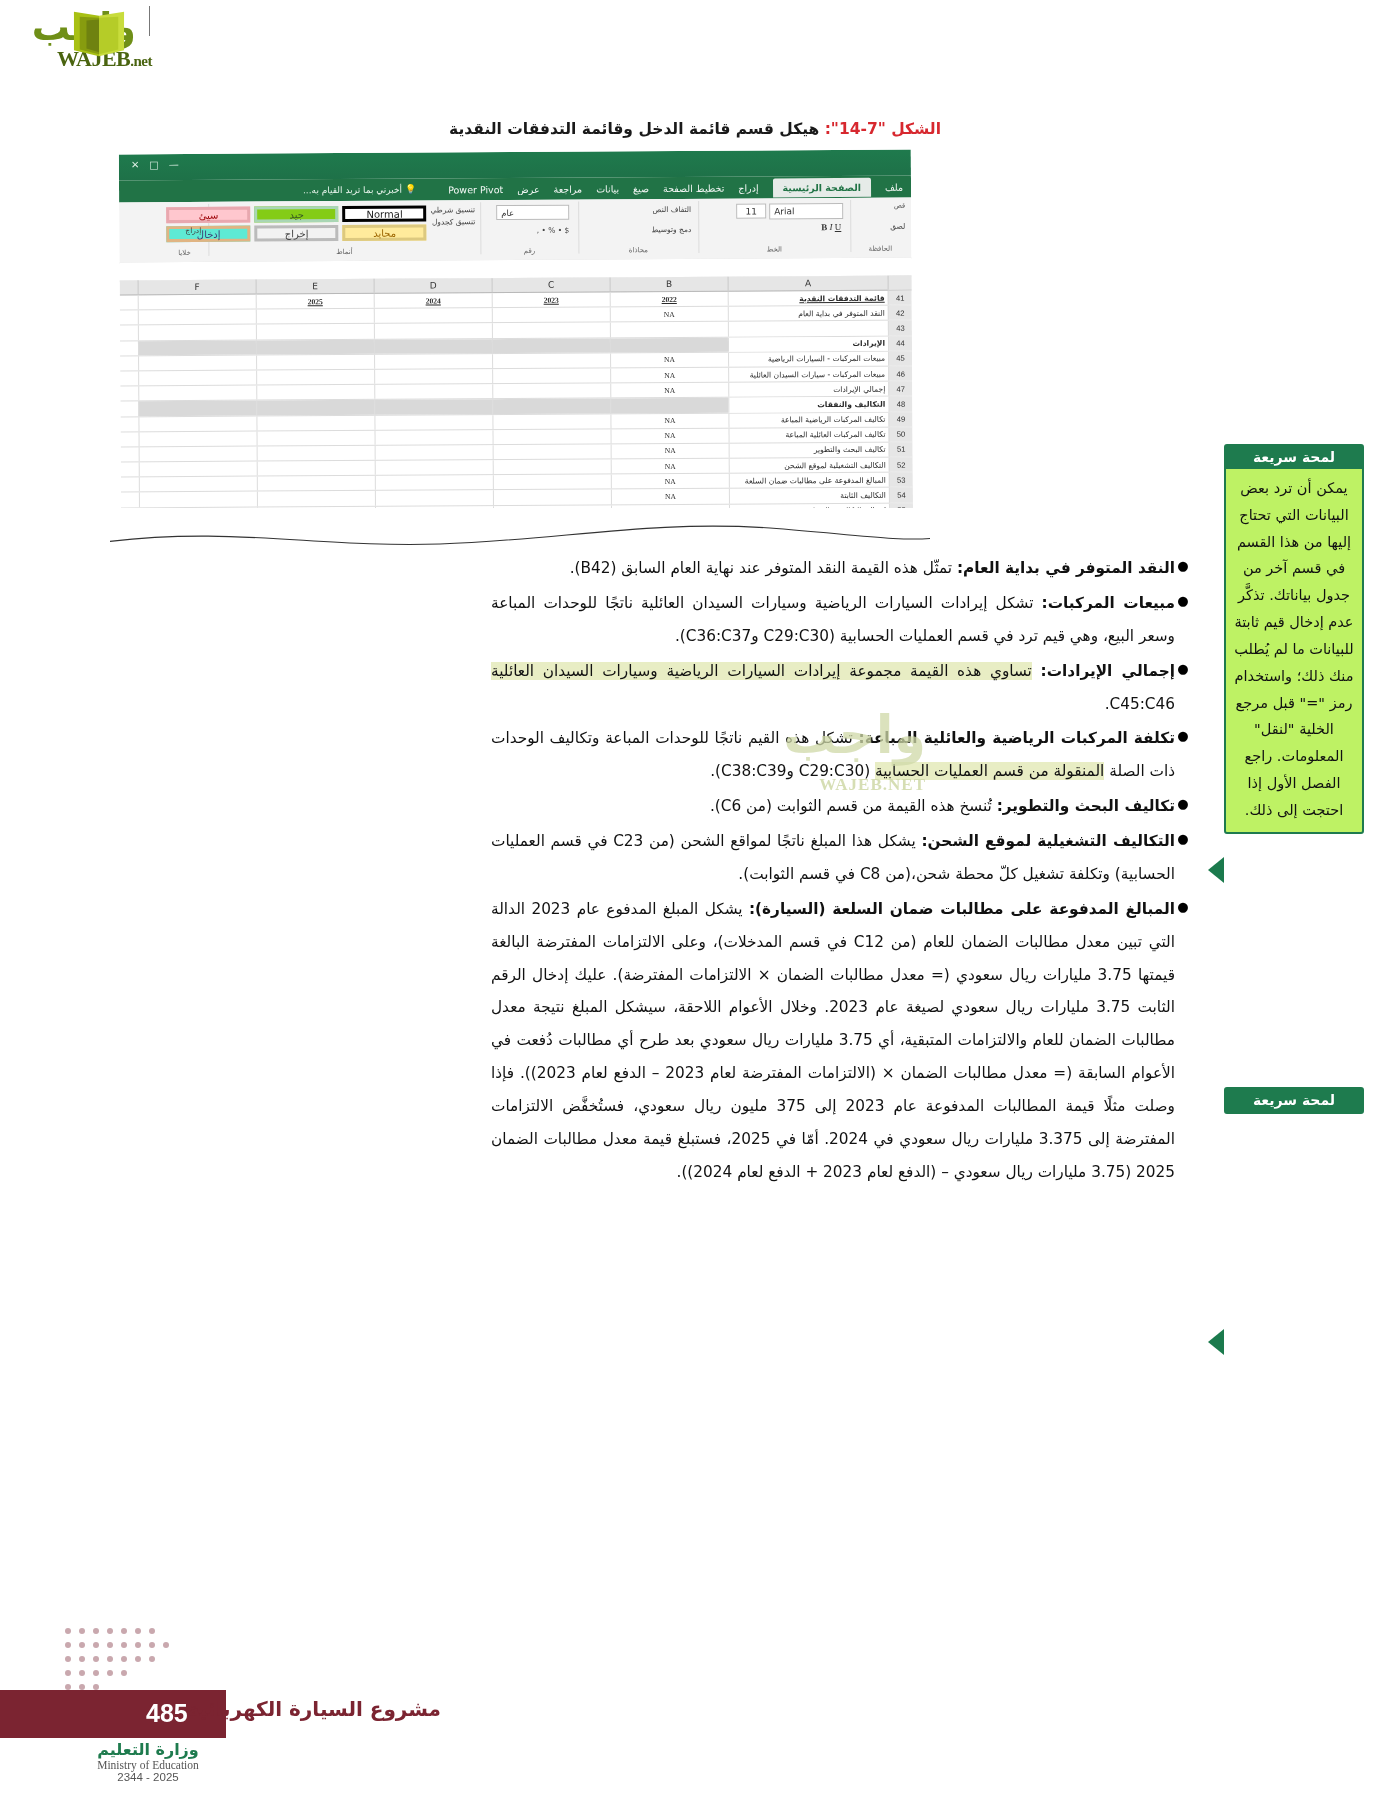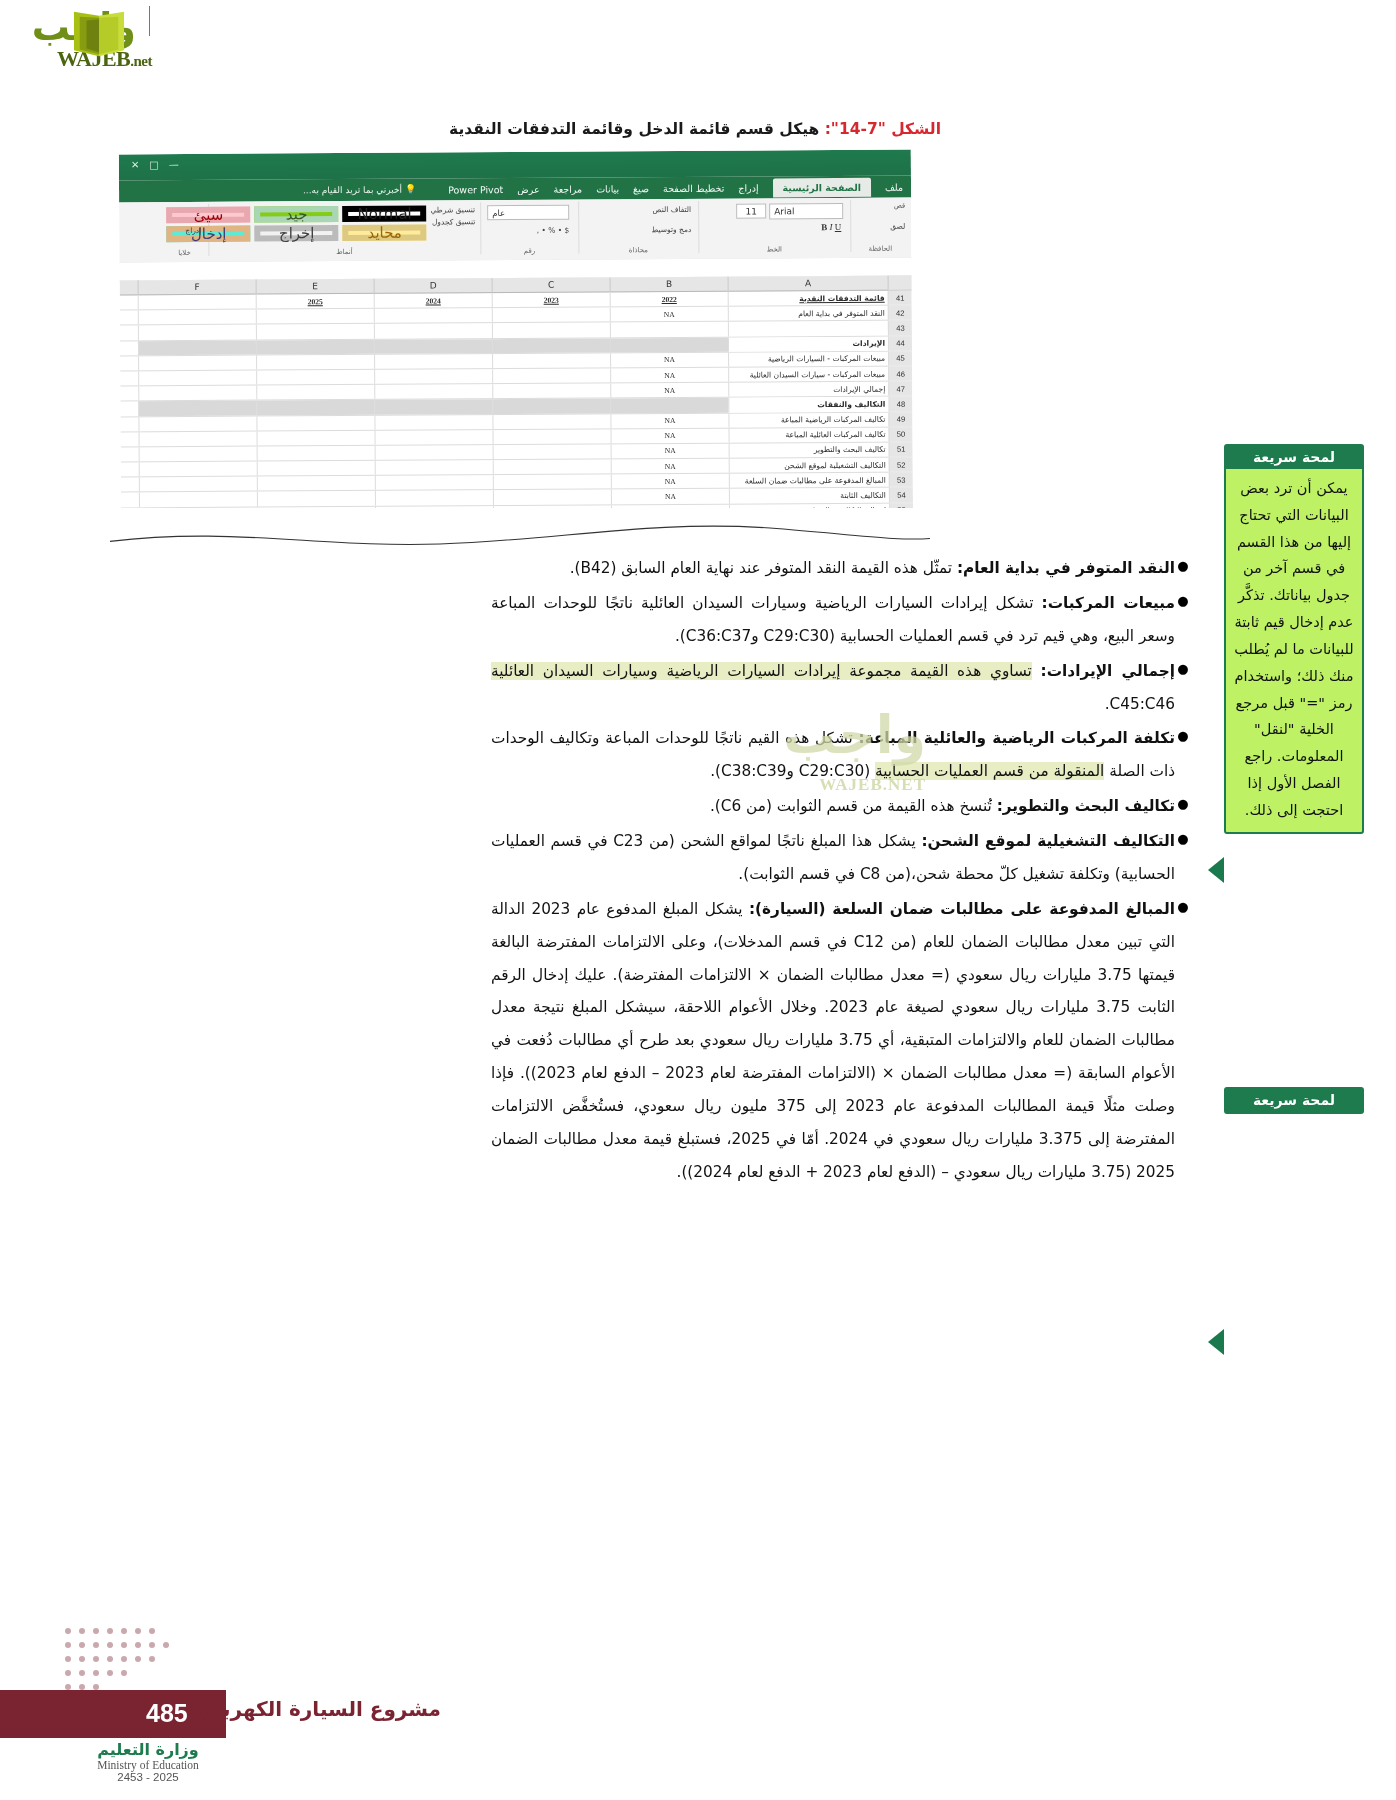--- a/index.html
+++ b/index.html
@@ -77,43 +77,43 @@
   }
   .rib-group{position:absolute;top:2px;height:52px;border-left:1px solid #dcdcdc;}
   .rib-label{
     position:absolute;bottom:-1px;width:100%;text-align:center;
     font-size:7px;color:#666;
   }
   .rib-mini{
     font-size:7.5px;color:#444;white-space:nowrap;
   }
   .style-box{
-    width:84px;height:16px;border:6px solid #000000;background:#fff;
-    font-size:15px;color:#333;display:flex;align-items:center;
+    width:84px;height:16px;border:3px solid #000000;background:#fff;
+    font-size:10px;color:#333;display:flex;align-items:center;
     justify-content:center;box-sizing:border-box;
   }
   .style-box.good{background:#84cc16;color:#375623;border-color:#a9d6b4;text-align:center;}
   .style-box.bad{background:#ffc7ce;color:#9c0006;border-color:#e8a8af;}
   .style-box.neutral{background:#ffeb9c;color:#9c6500;border-color:#ddc97f;}
   .style-box.input{background:#5eead4;color:#3f3f76;border-color:#e0b483;}
   .style-box.output{background:#f2f2f2;color:#3f3f3f;border-color:#bbb;}
   .style-box.normal{background:#fff;color:#222;}
 
   .font-box{
     width:74px;height:16px;border:1px solid #bbb;background:#fff;
     font-size:9px;color:#333;display:flex;align-items:center;
     padding:0 4px;box-sizing:border-box;direction:ltr;
   }
   .size-box{
     width:30px;height:15px;border:1px solid #bbb;background:#fff;
     font-size:9px;color:#333;display:flex;align-items:center;
     justify-content:center;box-sizing:border-box;
   }
   .num-box{
-    width:82px;height:15px;border:1px solid #bbb;background:#fff;
+    width:73px;height:15px;border:1px solid #bbb;background:#fff;
     font-size:8.5px;color:#333;display:flex;align-items:center;
     justify-content:flex-end;padding:0 4px;box-sizing:border-box;
   }
 
   
   .xl-formula{
     position:absolute;left:0;top:108px;width:792px;height:18px;
     background:#fff;border-bottom:1px solid #d4d4d4;
   }
   
@@ -597,16 +597,16 @@
         <circle cx="20" cy="62" r="3"></circle>
         <circle cx="34" cy="62" r="3"></circle>
     </g>
   </svg>
   <div class="foot-bar"></div>
   <div class="foot-num">485</div>
   <div class="foot-title">مشروع السيارة الكهربائية</div>
   <div class="moe">
     <div class="moe-ar">وزارة التعليم</div>
     <div class="moe-en">Ministry of Education</div>
-    <div class="moe-yr">2025 - 2453</div>
+    <div class="moe-yr">2025 - 2344</div>
   </div>
 
 </div>
 
 </body></html>

